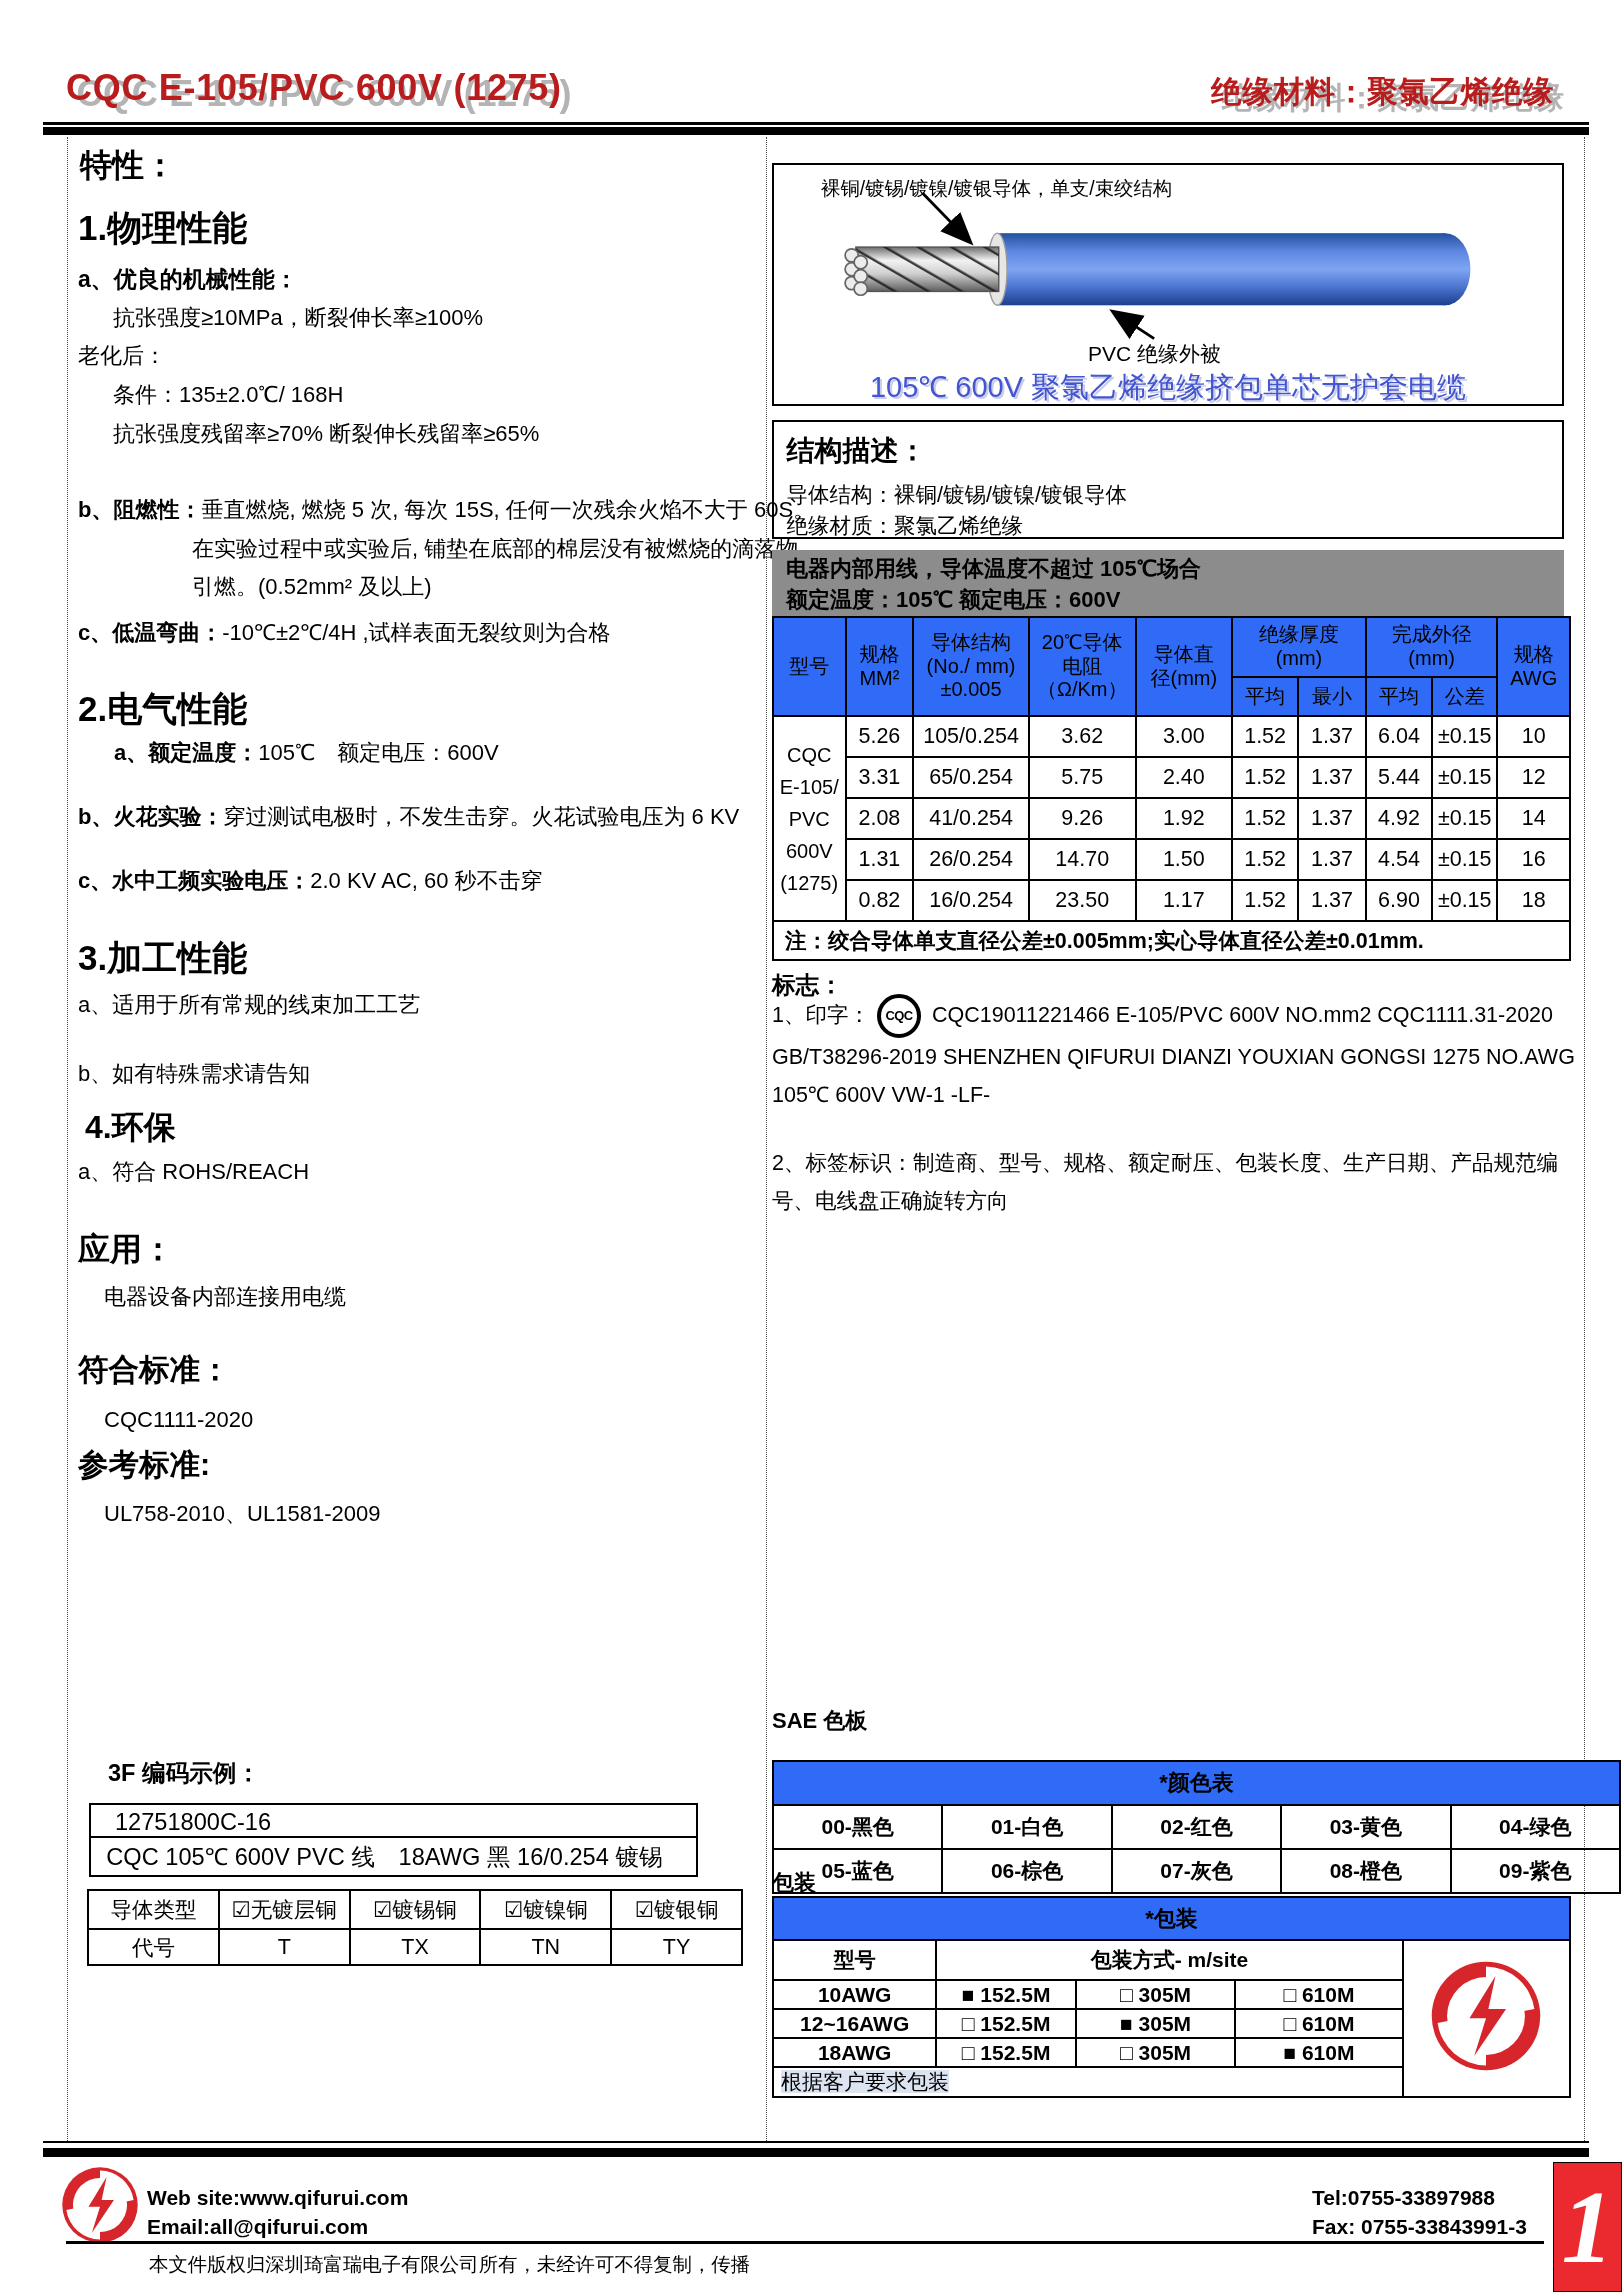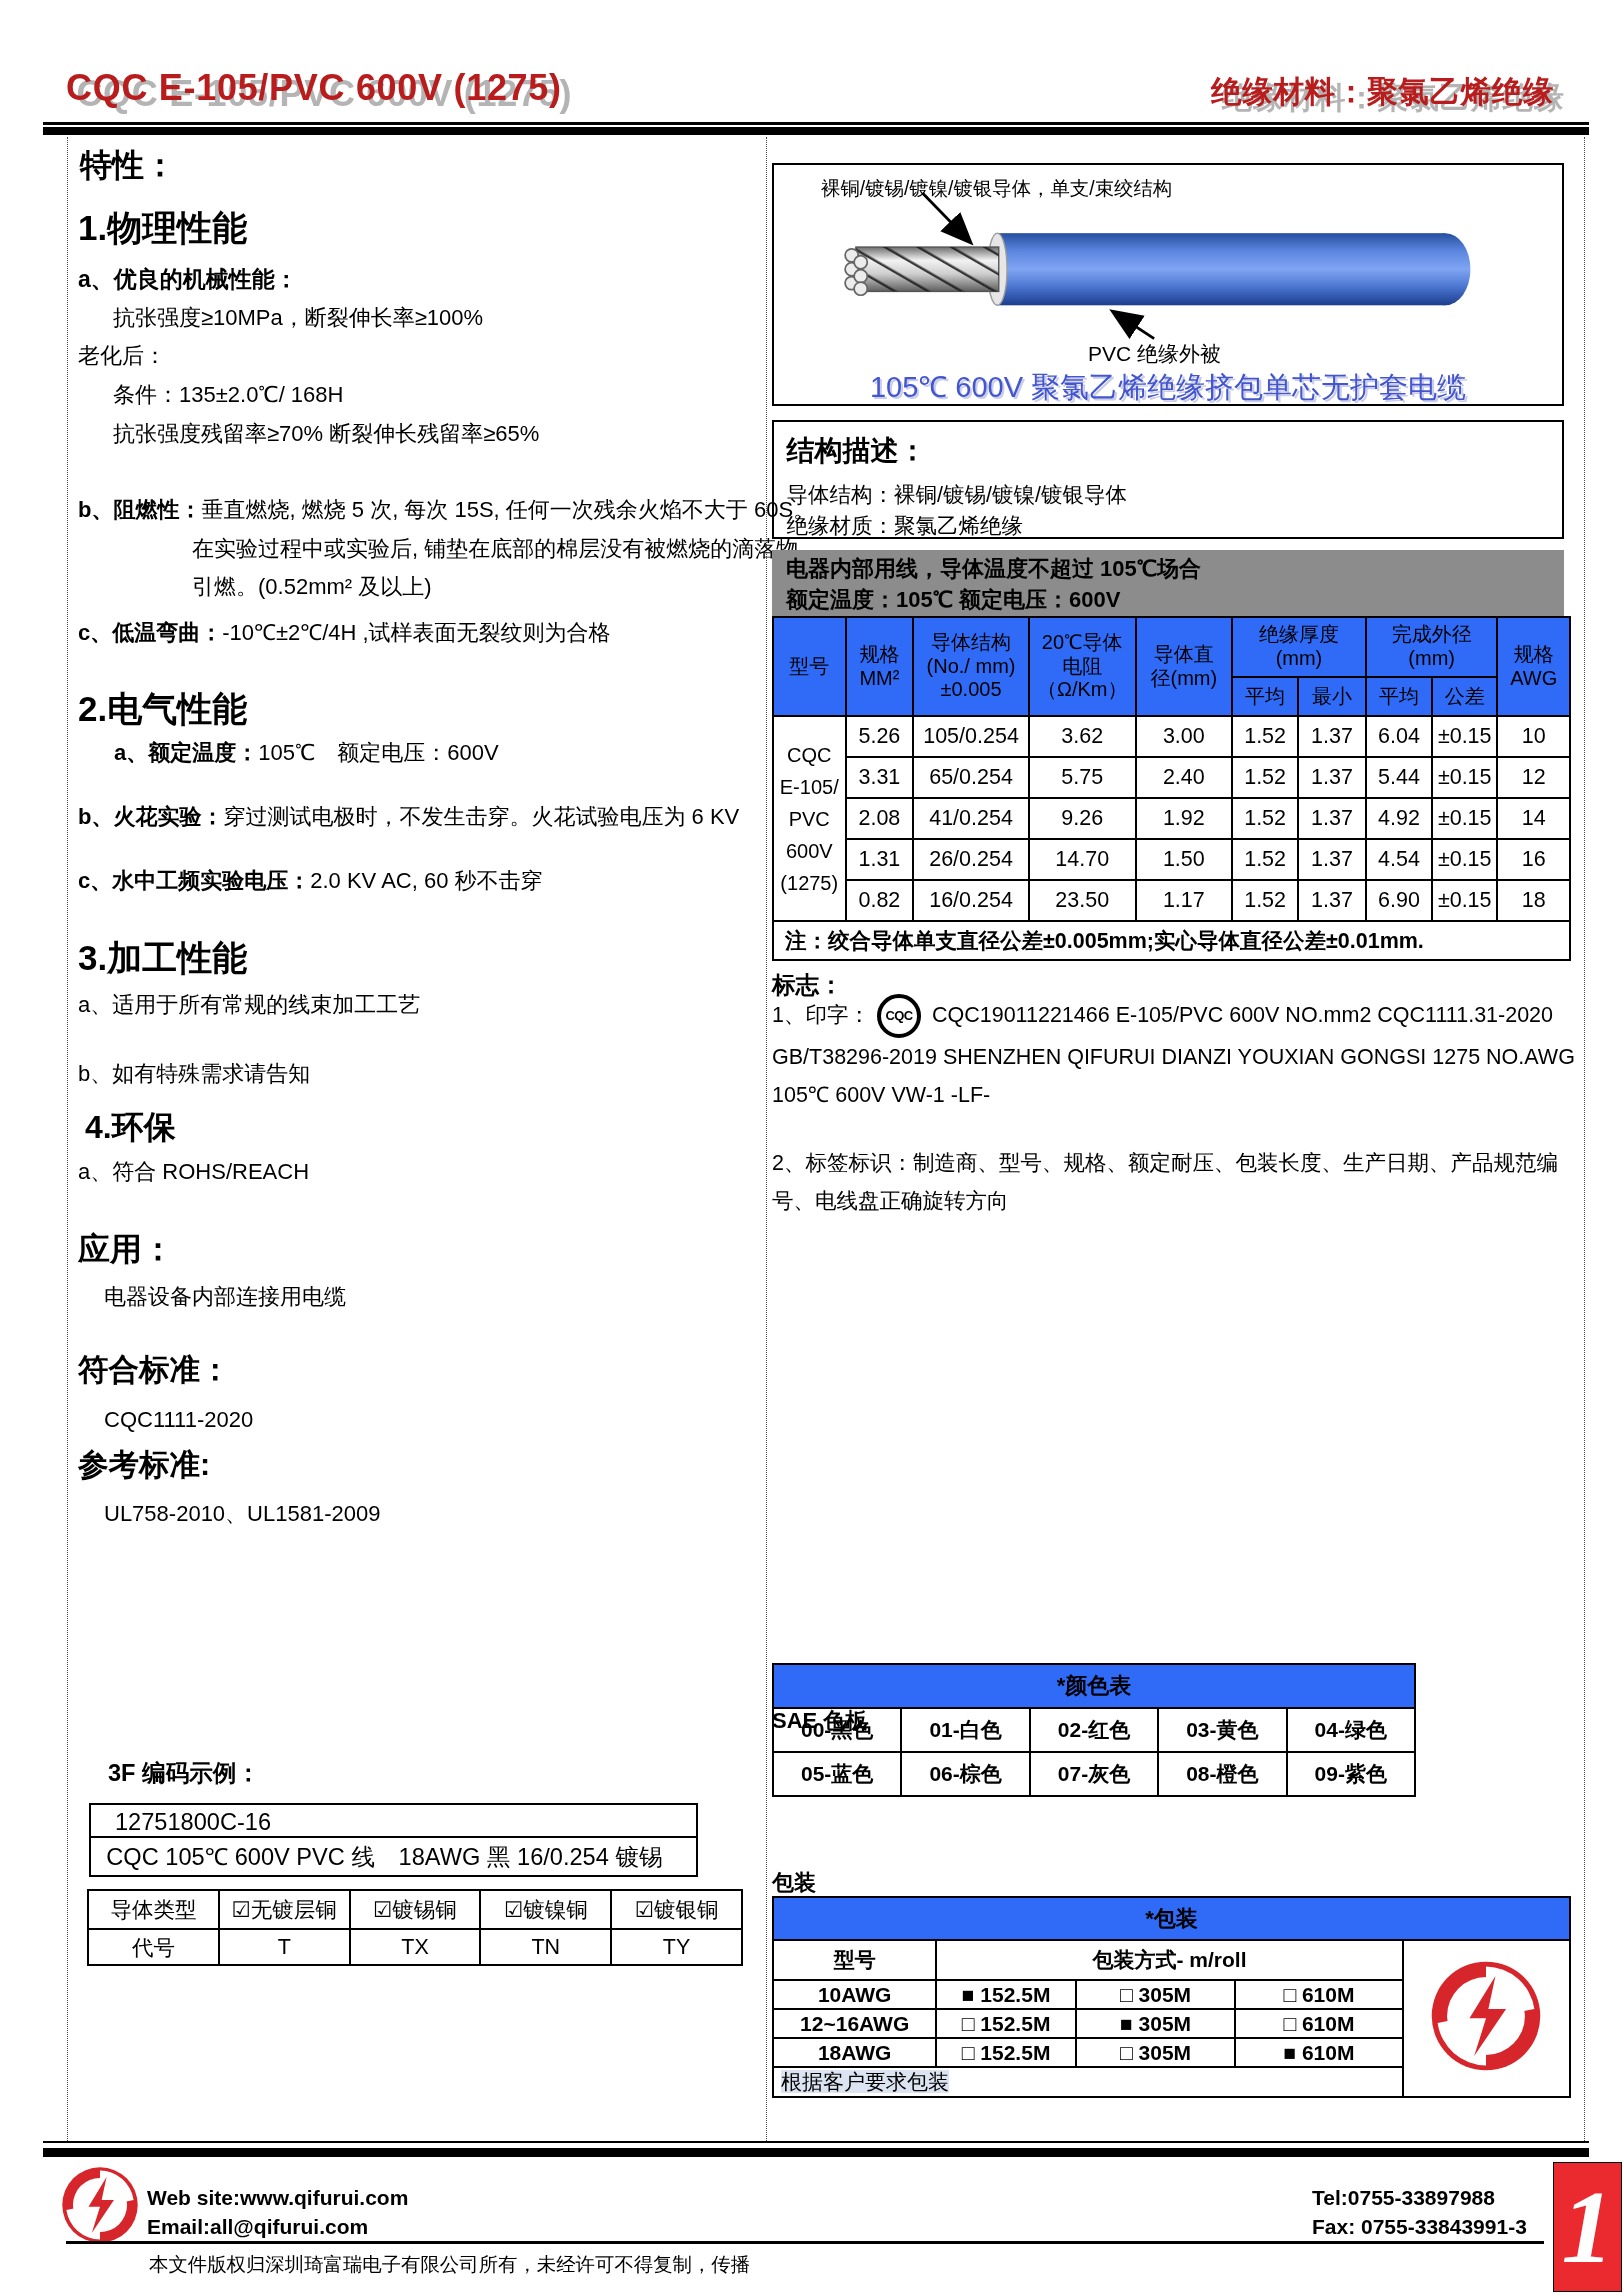--- a/index.html
+++ b/index.html
@@ -284,21 +284,21 @@
       </table>
   </div>
 
   <div class="abs b" style="left:772px;top:969px;font-size:23.6px;">标志：</div>
   <div class="abs para" style="left:772px;top:994px;width:803px;">
     <span>1、印字：</span><span class="badge">CQC</span><span>CQC19011221466  E-105/PVC  600V  NO.mm2  CQC1111.31-2020 GB/T38296-2019 SHENZHEN QIFURUI DIANZI YOUXIAN GONGSI      1275 NO.AWG 105℃  600V VW-1 -LF-</span>
   </div>
   <div class="abs para" style="left:772px;top:1144px;width:803px;">2、标签标识：制造商、型号、规格、额定耐压、包装长度、生产日期、产品规范编号、电线盘正确旋转方向</div>
 
   <div class="abs b" style="left:772px;top:1706px;font-size:22px;">SAE 色板</div>
-  <div class="abs" style="left:772px;top:1663px;width:644px;">
+  <div class="abs" style="left:772px;top:1760px;width:849px;">
     <table class="sae">
       <colgroup>
           <col style="width:20%">
           <col style="width:20%">
           <col style="width:20%">
           <col style="width:20%">
           <col style="width:20%">
         </colgroup>
       <tbody>
           <tr style="height:42px;">
@@ -331,21 +331,21 @@
           <col style="width:20%">
           <col style="width:21%">
           <col style="width:21%">
         </colgroup>
       <tbody>
           <tr style="height:43px;">
             <td colspan="5" class="blue-cell" style="font-size:22px;">*包装</td>
           </tr>
       <tr style="height:40px;">
         <td>型号</td>
-        <td colspan="3">包装方式- m/roll</td>
+        <td colspan="3">包装方式- m/site</td>
         <td rowspan="5">
           <svg width="118" height="118" viewBox="0 0 100 100">
             <circle cx="50" cy="50" r="46" fill="#d6252b"></circle>
             <circle cx="50" cy="50" r="33" fill="#fff"></circle>
             <path d="M50,8 A42,42 0 0 1 91,44 L76,47 A28,28 0 0 0 50,22 Z" fill="#fff"></path>
             <path d="M50,92 A42,42 0 0 1 9,56 L24,53 A28,28 0 0 0 50,78 Z" fill="#fff"></path>
             <path d="M58,16 L36,52 L50,52 L40,84 L67,44 L52,44 Z" fill="#d6252b"></path>
           </svg>
         </td>
       </tr>

